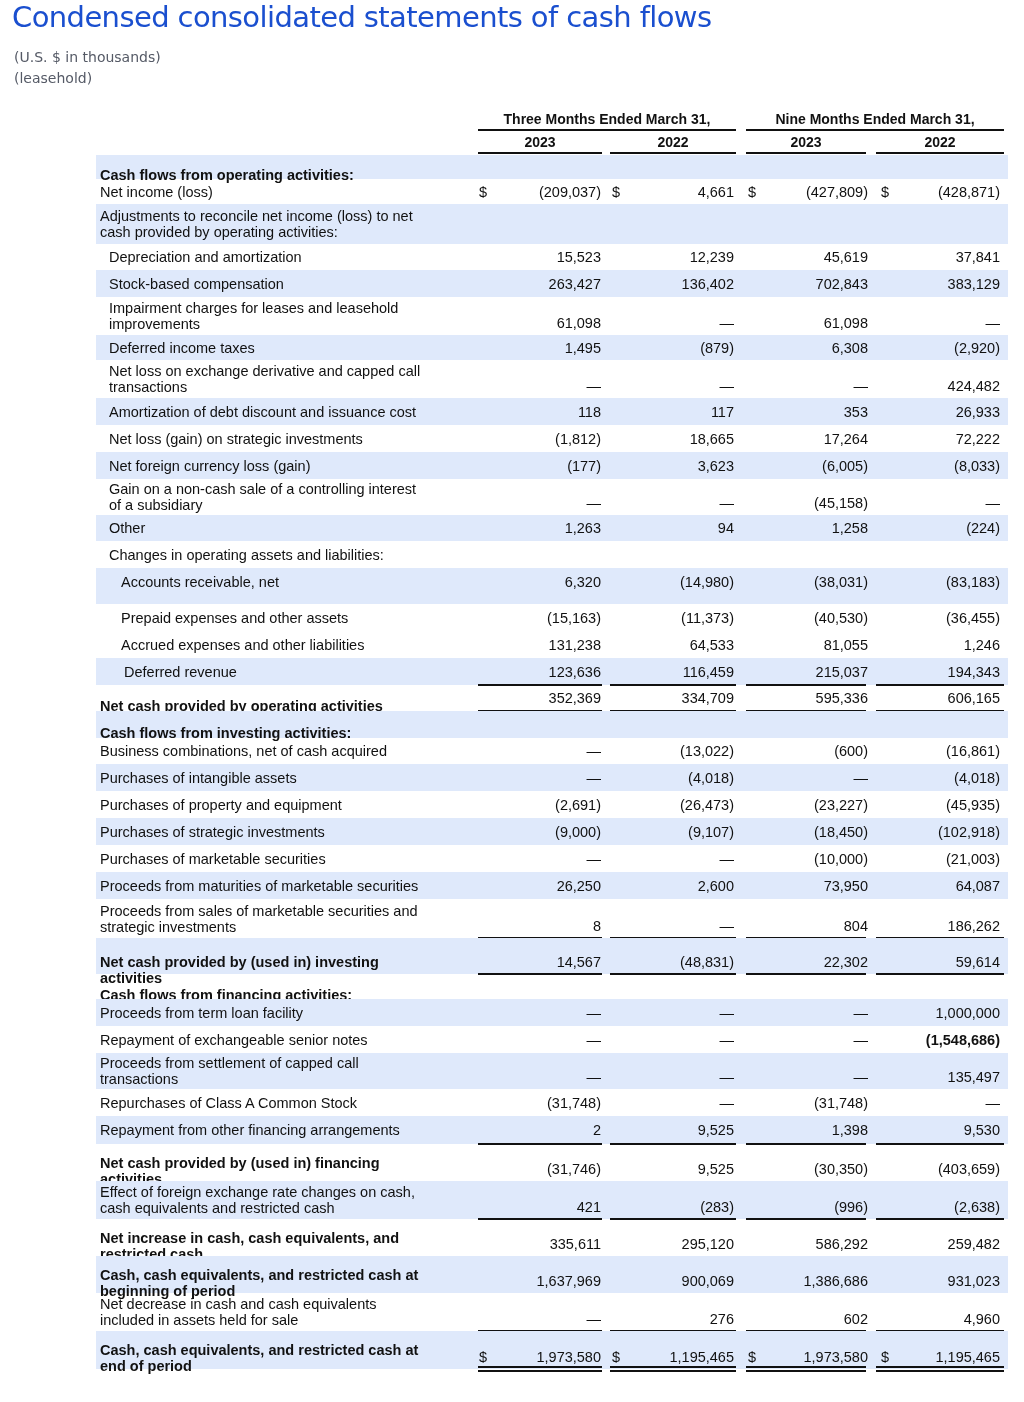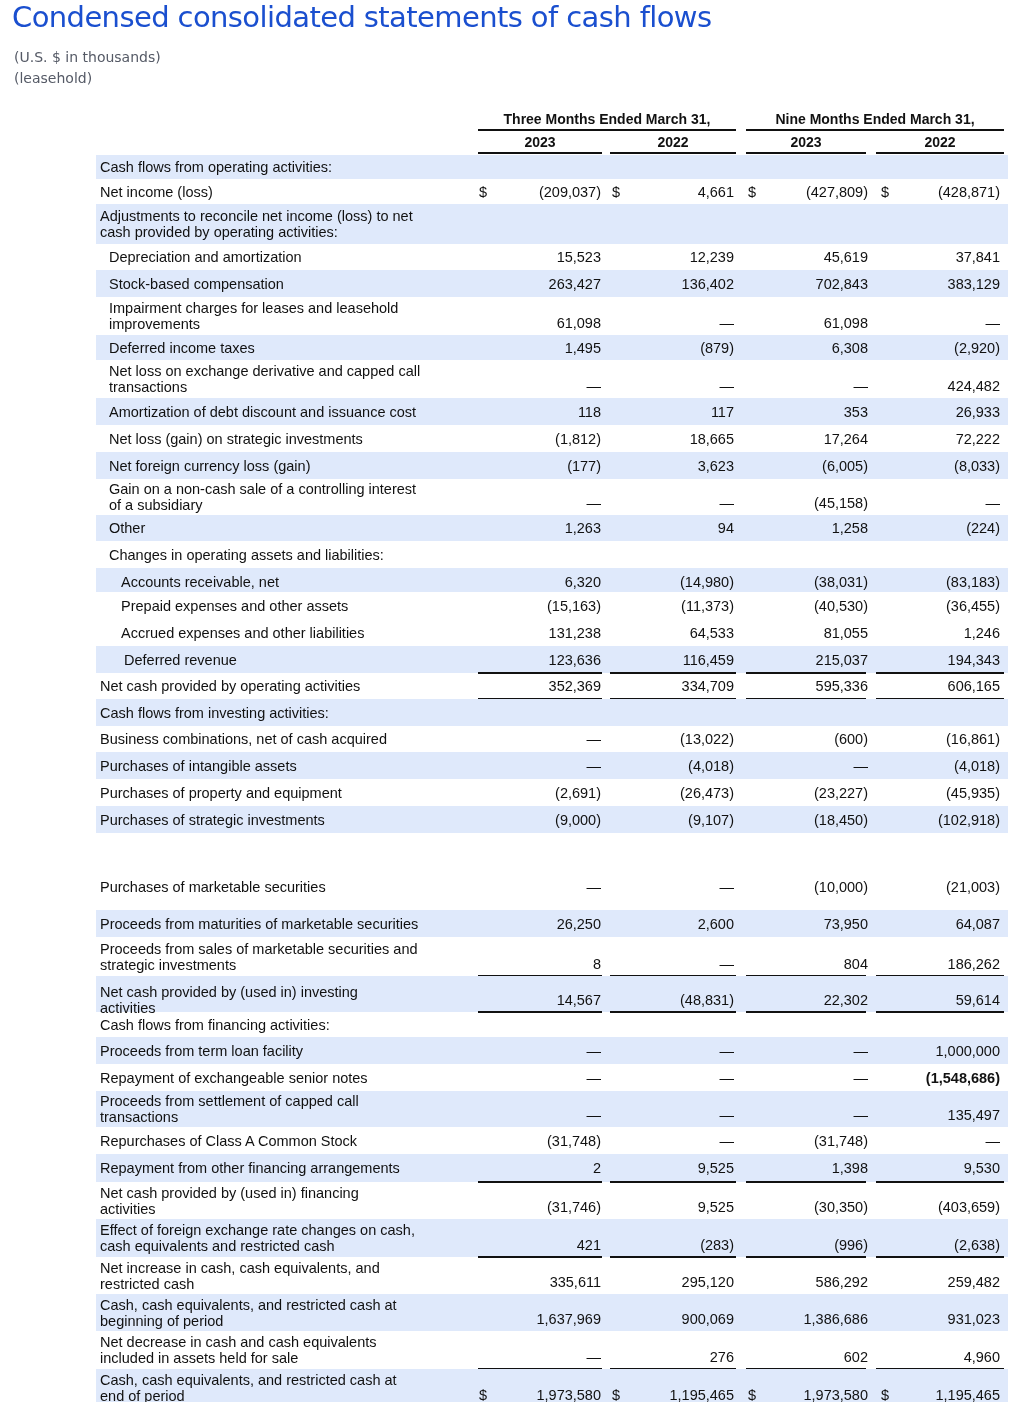--- a/index.html
+++ b/index.html
@@ -9,21 +9,21 @@
   .sub1 { top: 49px; }
   .sub2 { top: 70px; }
 
   .hdr { position: absolute; font-size: 14px; font-weight: bold; text-align: center; color: #111; }
   .hdr-line { position: absolute; height: 0; border-top: 2px solid #111; }
 
   .rows { position: absolute; left: 96px; top: 155px; width: 912px; }
   .row { position: relative; width: 912px; display: block; }
   .row.shade { background: #dfe9fb; }
   .lbl { position: absolute; left: 4px; font-size: 14.5px; line-height: 16px; color: #111; white-space: nowrap; }
-  .lbl.b { font-weight: normal; }
+  .lbl.b { font-weight: bold; margin-top: 8px; }
   .lbl.i1 { left: 13px; }
   .lbl.i2 { left: 25px; }
   .lbl.i3 { left: 28px; }
   .cell { position: absolute; font-size: 14.5px; line-height: 16px; text-align: right; white-space: nowrap; color: #111; }
   .cur { position: absolute; font-size: 14.5px; line-height: 16px; color: #111; }
   .ul { position: absolute; height: 0; border-top: 2px solid #111; }
   .dul { position: absolute; height: 2px; border-top: 2px solid #111; border-bottom: 2px solid #111; }
 </style>
 </head>
 <body>
@@ -154,21 +154,21 @@
       <div class="cell" style="right: 140px; top: 5px;">1,258</div>
       <div class="cell" style="right: 8px; top: 5px;">(224)</div>
     </div>
     <div class="row" style="height: 27px;">
       <div class="lbl i1" style="top: 5.5px;">Changes in operating assets and liabilities:</div>
       <div class="cell" style="right: 407px; top: 5.5px;"></div>
       <div class="cell" style="right: 274px; top: 5.5px;"></div>
       <div class="cell" style="right: 140px; top: 5.5px;"></div>
       <div class="cell" style="right: 8px; top: 5.5px;"></div>
     </div>
-    <div class="row shade" style="height: 24px; text-decoration: underline;">
+    <div class="row shade" style="height: 36px; text-decoration: underline;">
       <div class="lbl i2" style="top: 6px;">Accounts receivable, net</div>
       <div class="cell" style="right: 407px; top: 6px;">6,320</div>
       <div class="cell" style="right: 274px; top: 6px;">(14,980)</div>
       <div class="cell" style="right: 140px; top: 6px;">(38,031)</div>
       <div class="cell" style="right: 8px; top: 6px;">(83,183)</div>
     </div>
     <div class="row" style="height: 27px;">
       <div class="lbl i2" style="top: 5.5px;">Prepaid expenses and other assets</div>
       <div class="cell" style="right: 407px; top: 5.5px;">(15,163)</div>
       <div class="cell" style="right: 274px; top: 5.5px;">(11,373)</div>
@@ -232,21 +232,21 @@
       <div class="cell" style="right: 140px; top: 5.5px;">(23,227)</div>
       <div class="cell" style="right: 8px; top: 5.5px;">(45,935)</div>
     </div>
     <div class="row shade" style="height: 27px;">
       <div class="lbl" style="top: 5.5px;">Purchases of strategic investments</div>
       <div class="cell" style="right: 407px; top: 5.5px;">(9,000)</div>
       <div class="cell" style="right: 274px; top: 5.5px;">(9,107)</div>
       <div class="cell" style="right: 140px; top: 5.5px;">(18,450)</div>
       <div class="cell" style="right: 8px; top: 5.5px;">(102,918)</div>
     </div>
-    <div class="row" style="height: 37px; margin-top: 40px;">
+    <div class="row" style="height: 27px;">
       <div class="lbl" style="top: 5.5px;">Purchases of marketable securities</div>
       <div class="cell" style="right: 407px; top: 5.5px;">—</div>
       <div class="cell" style="right: 274px; top: 5.5px;">—</div>
       <div class="cell" style="right: 140px; top: 5.5px;">(10,000)</div>
       <div class="cell" style="right: 8px; top: 5.5px;">(21,003)</div>
     </div>
     <div class="row shade" style="height: 27px;">
       <div class="lbl" style="top: 5.5px;">Proceeds from maturities of marketable securities</div>
       <div class="cell" style="right: 407px; top: 5.5px;">26,250</div>
       <div class="cell" style="right: 274px; top: 5.5px;">2,600</div>

